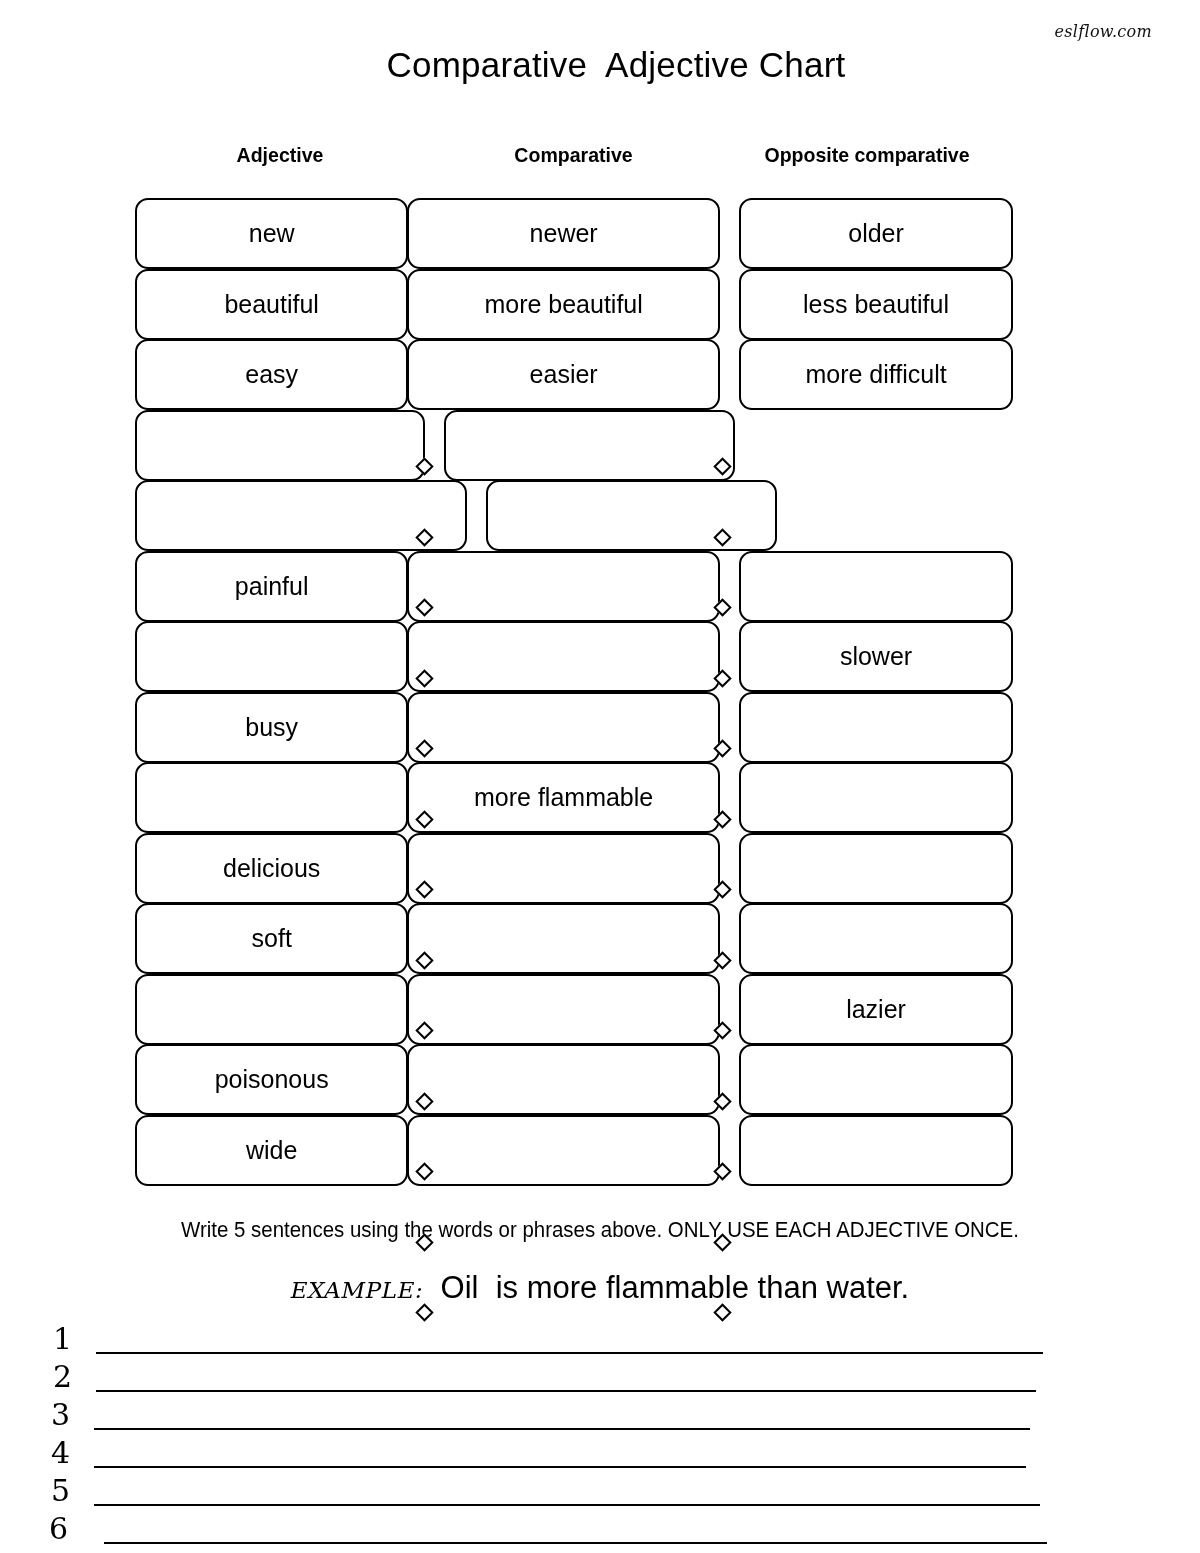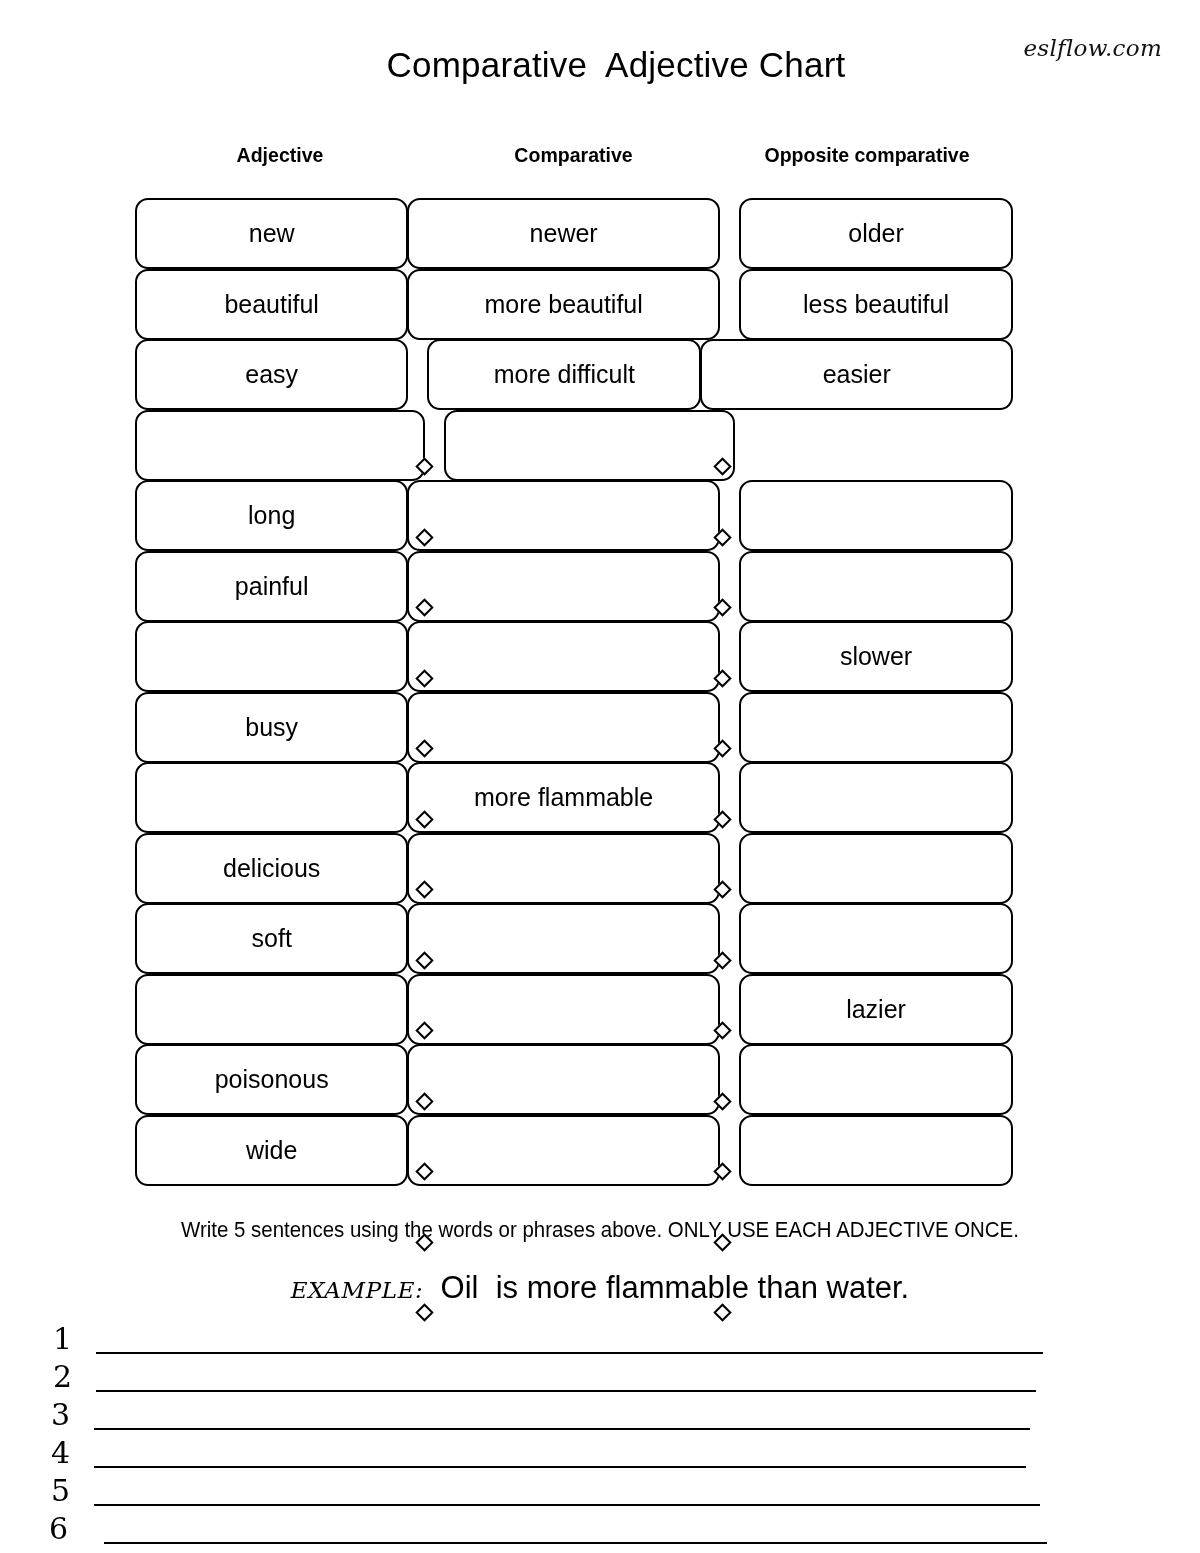--- a/index.html
+++ b/index.html
@@ -14,28 +14,27 @@
     position: relative;
     font-family: "Liberation Sans", sans-serif;
     color: #000000;
     overflow: hidden;
   }
 
   
   #watermark {
     position: absolute;
     top: 22px;
-    right: 38px;
+    right: 48px;
     font-family: "DejaVu Serif", serif;
     font-style: italic;
-    font-size: 23px;
+    font-size: 16px;
     letter-spacing: 0.3px;
     color: #111;
     white-space: nowrap;
-    margin-top: 13px;
   }
 
   
   #page-title {
     position: absolute;
     top: 45px;
     left: 16px;
     width: 1200px;
     text-align: center;
     font-size: 35px;
@@ -208,43 +207,40 @@
       <div class="chart-cell c3">
         <span class="cell-text">less beautiful</span>
       </div>
     </div>
     <div class="junction" style="left: 283px; top: 332.5px; position: absolute;"></div>
     <div class="junction" style="left: 581px; top: 332.5px; position: absolute;"></div>
     <div class="chart-row">
       <div class="chart-cell c1">
         <span class="cell-text">easy</span>
       </div>
+      <div class="chart-cell c2">
+        <span class="cell-text">easier</span>
+      </div>
       <div class="chart-cell c3">
         <span class="cell-text">more difficult</span>
-      </div>
-      <div class="chart-cell c2">
-        <span class="cell-text">easier</span>
       </div>
     </div>
     <div class="junction" style="left: 283px; top: 403px; position: absolute;"></div>
     <div class="junction" style="left: 581px; top: 403px; position: absolute;"></div>
     <div class="chart-row">
       <div class="chart-cell c1">
         <span class="cell-text"></span>
       </div>
       <div class="chart-cell c3">
         <span class="cell-text"></span>
       </div>
     </div>
     <div class="junction" style="left: 283px; top: 473.5px; position: absolute;"></div>
     <div class="junction" style="left: 581px; top: 473.5px; position: absolute;"></div>
     <div class="chart-row">
-      <div class="chart-cell c1">
-        <span class="cell-text">long</span>
-      </div>
       <div class="chart-cell c2">
         <span class="cell-text"></span>
       </div>
       <div class="chart-cell c3">
         <span class="cell-text"></span>
       </div>
     </div>
     <div class="junction" style="left: 283px; top: 544px; position: absolute;"></div>
     <div class="junction" style="left: 581px; top: 544px; position: absolute;"></div>
     <div class="chart-row">

